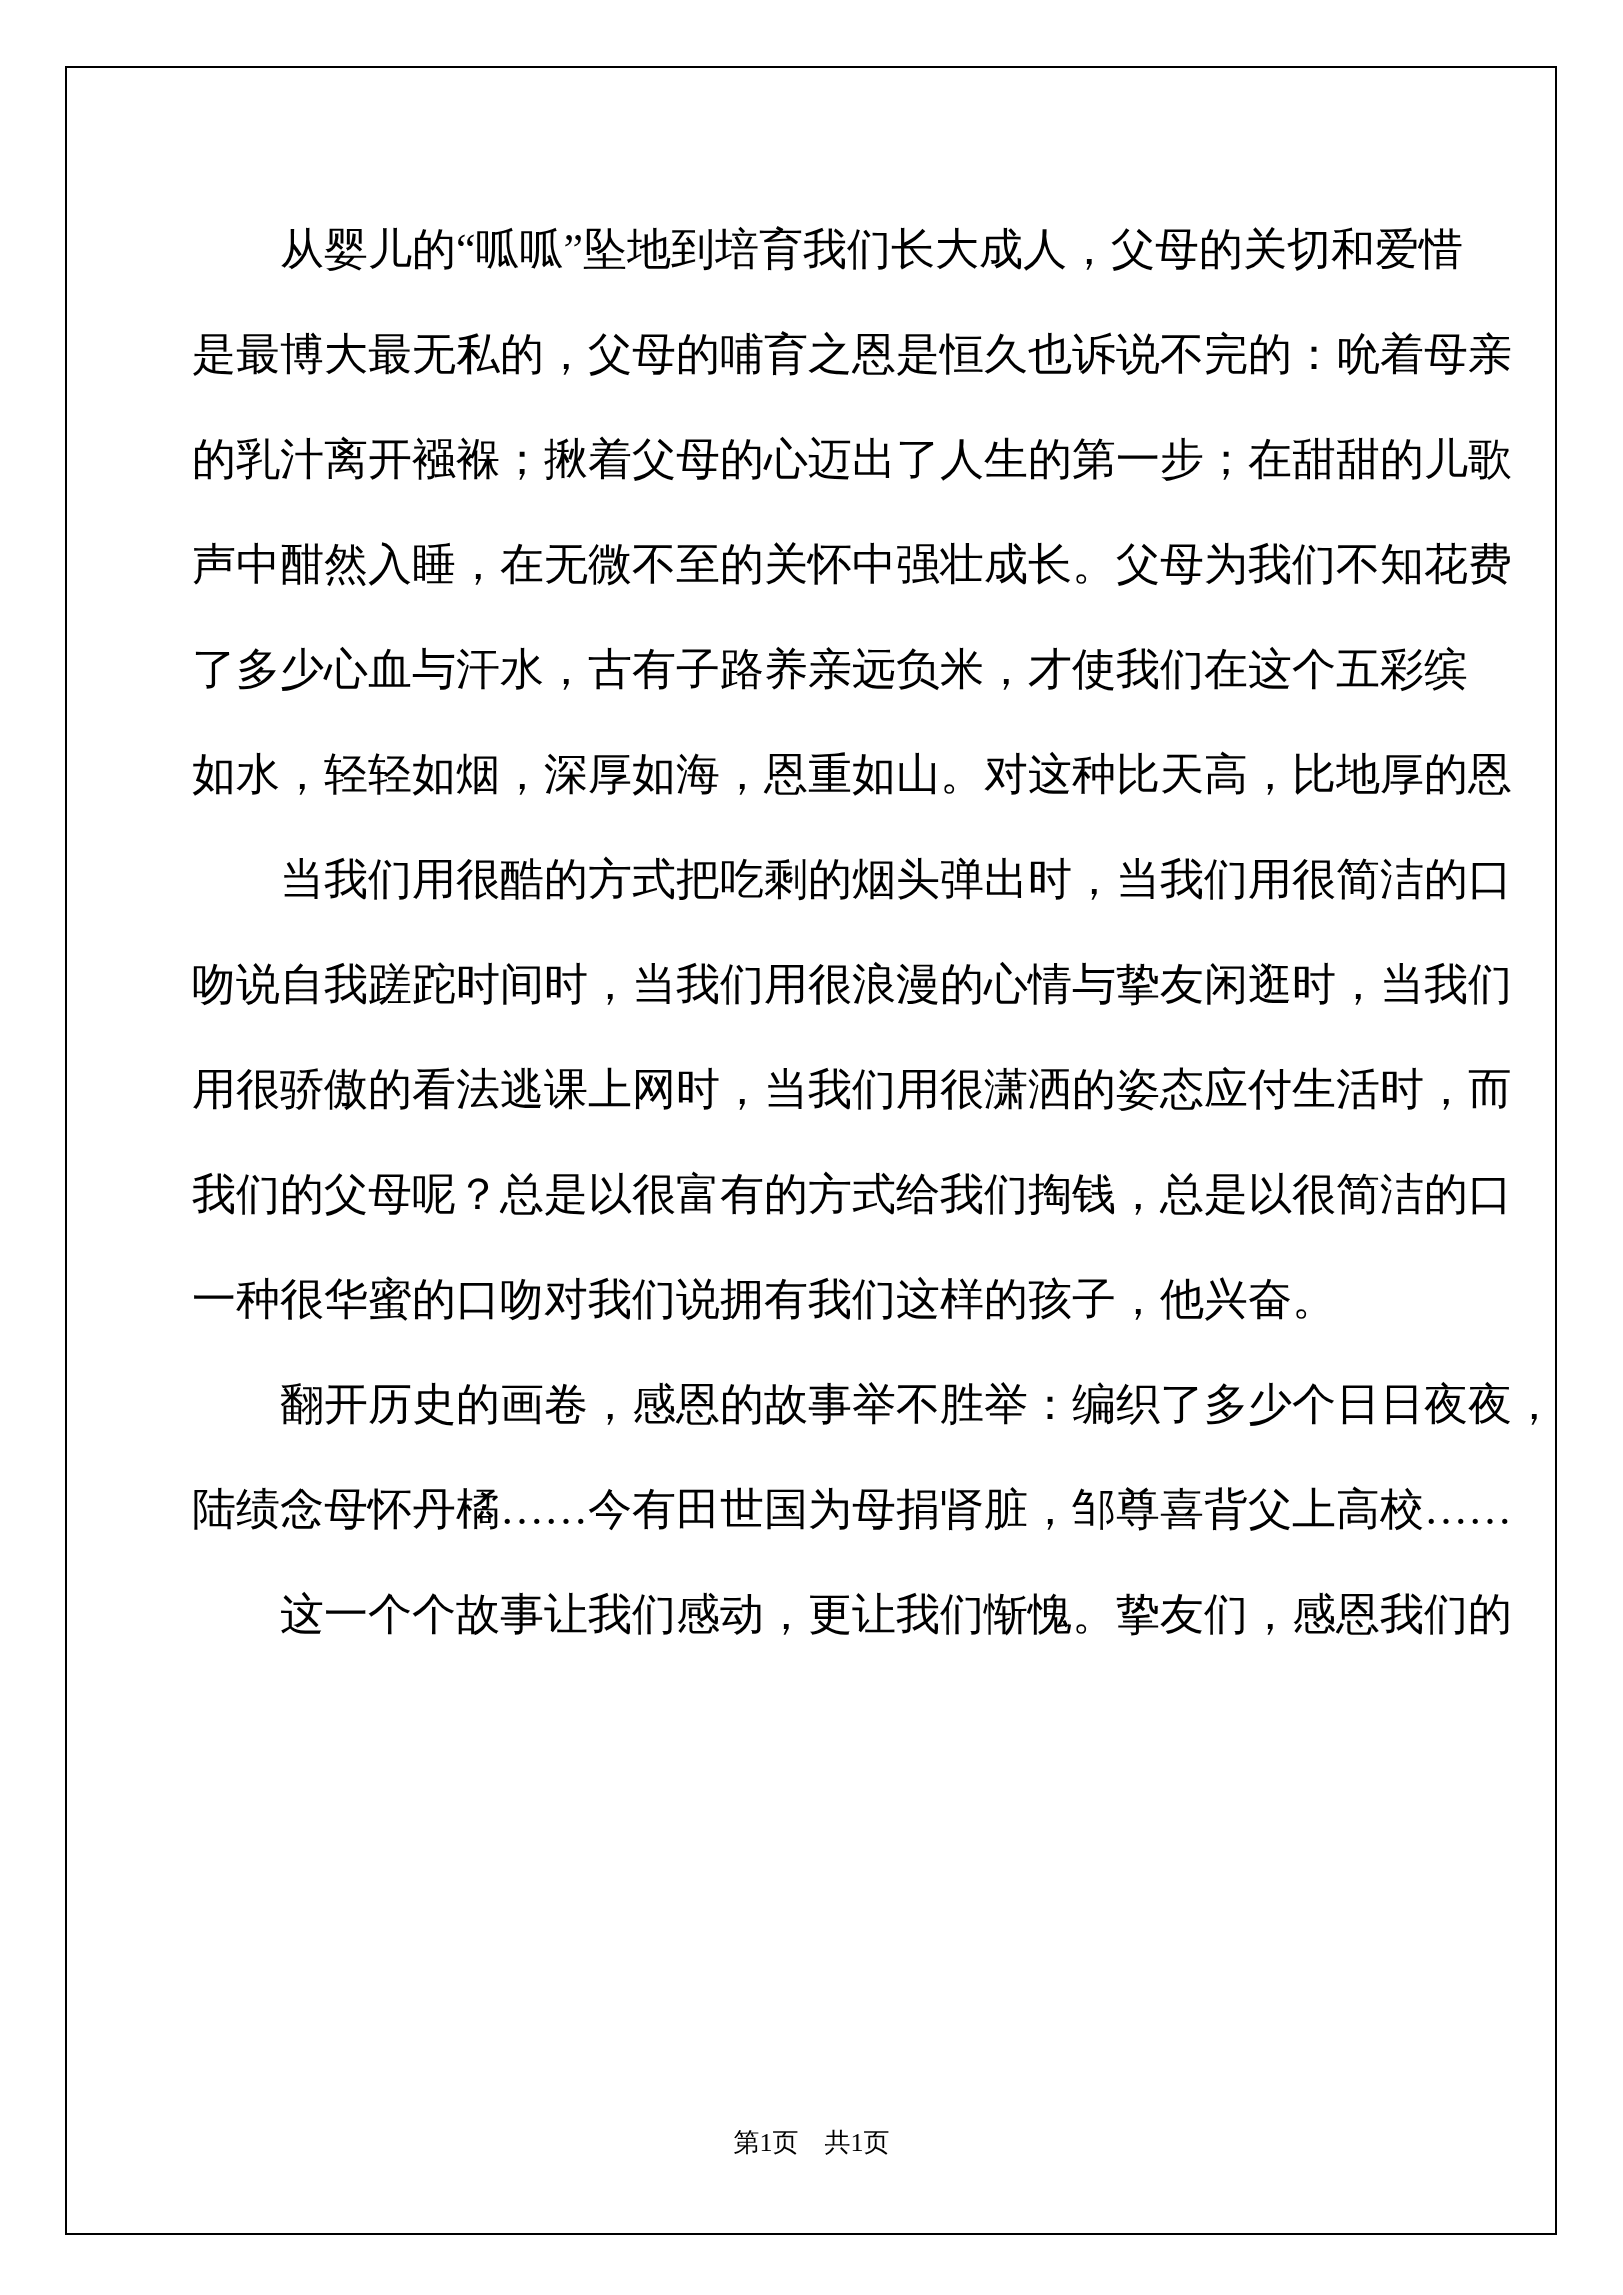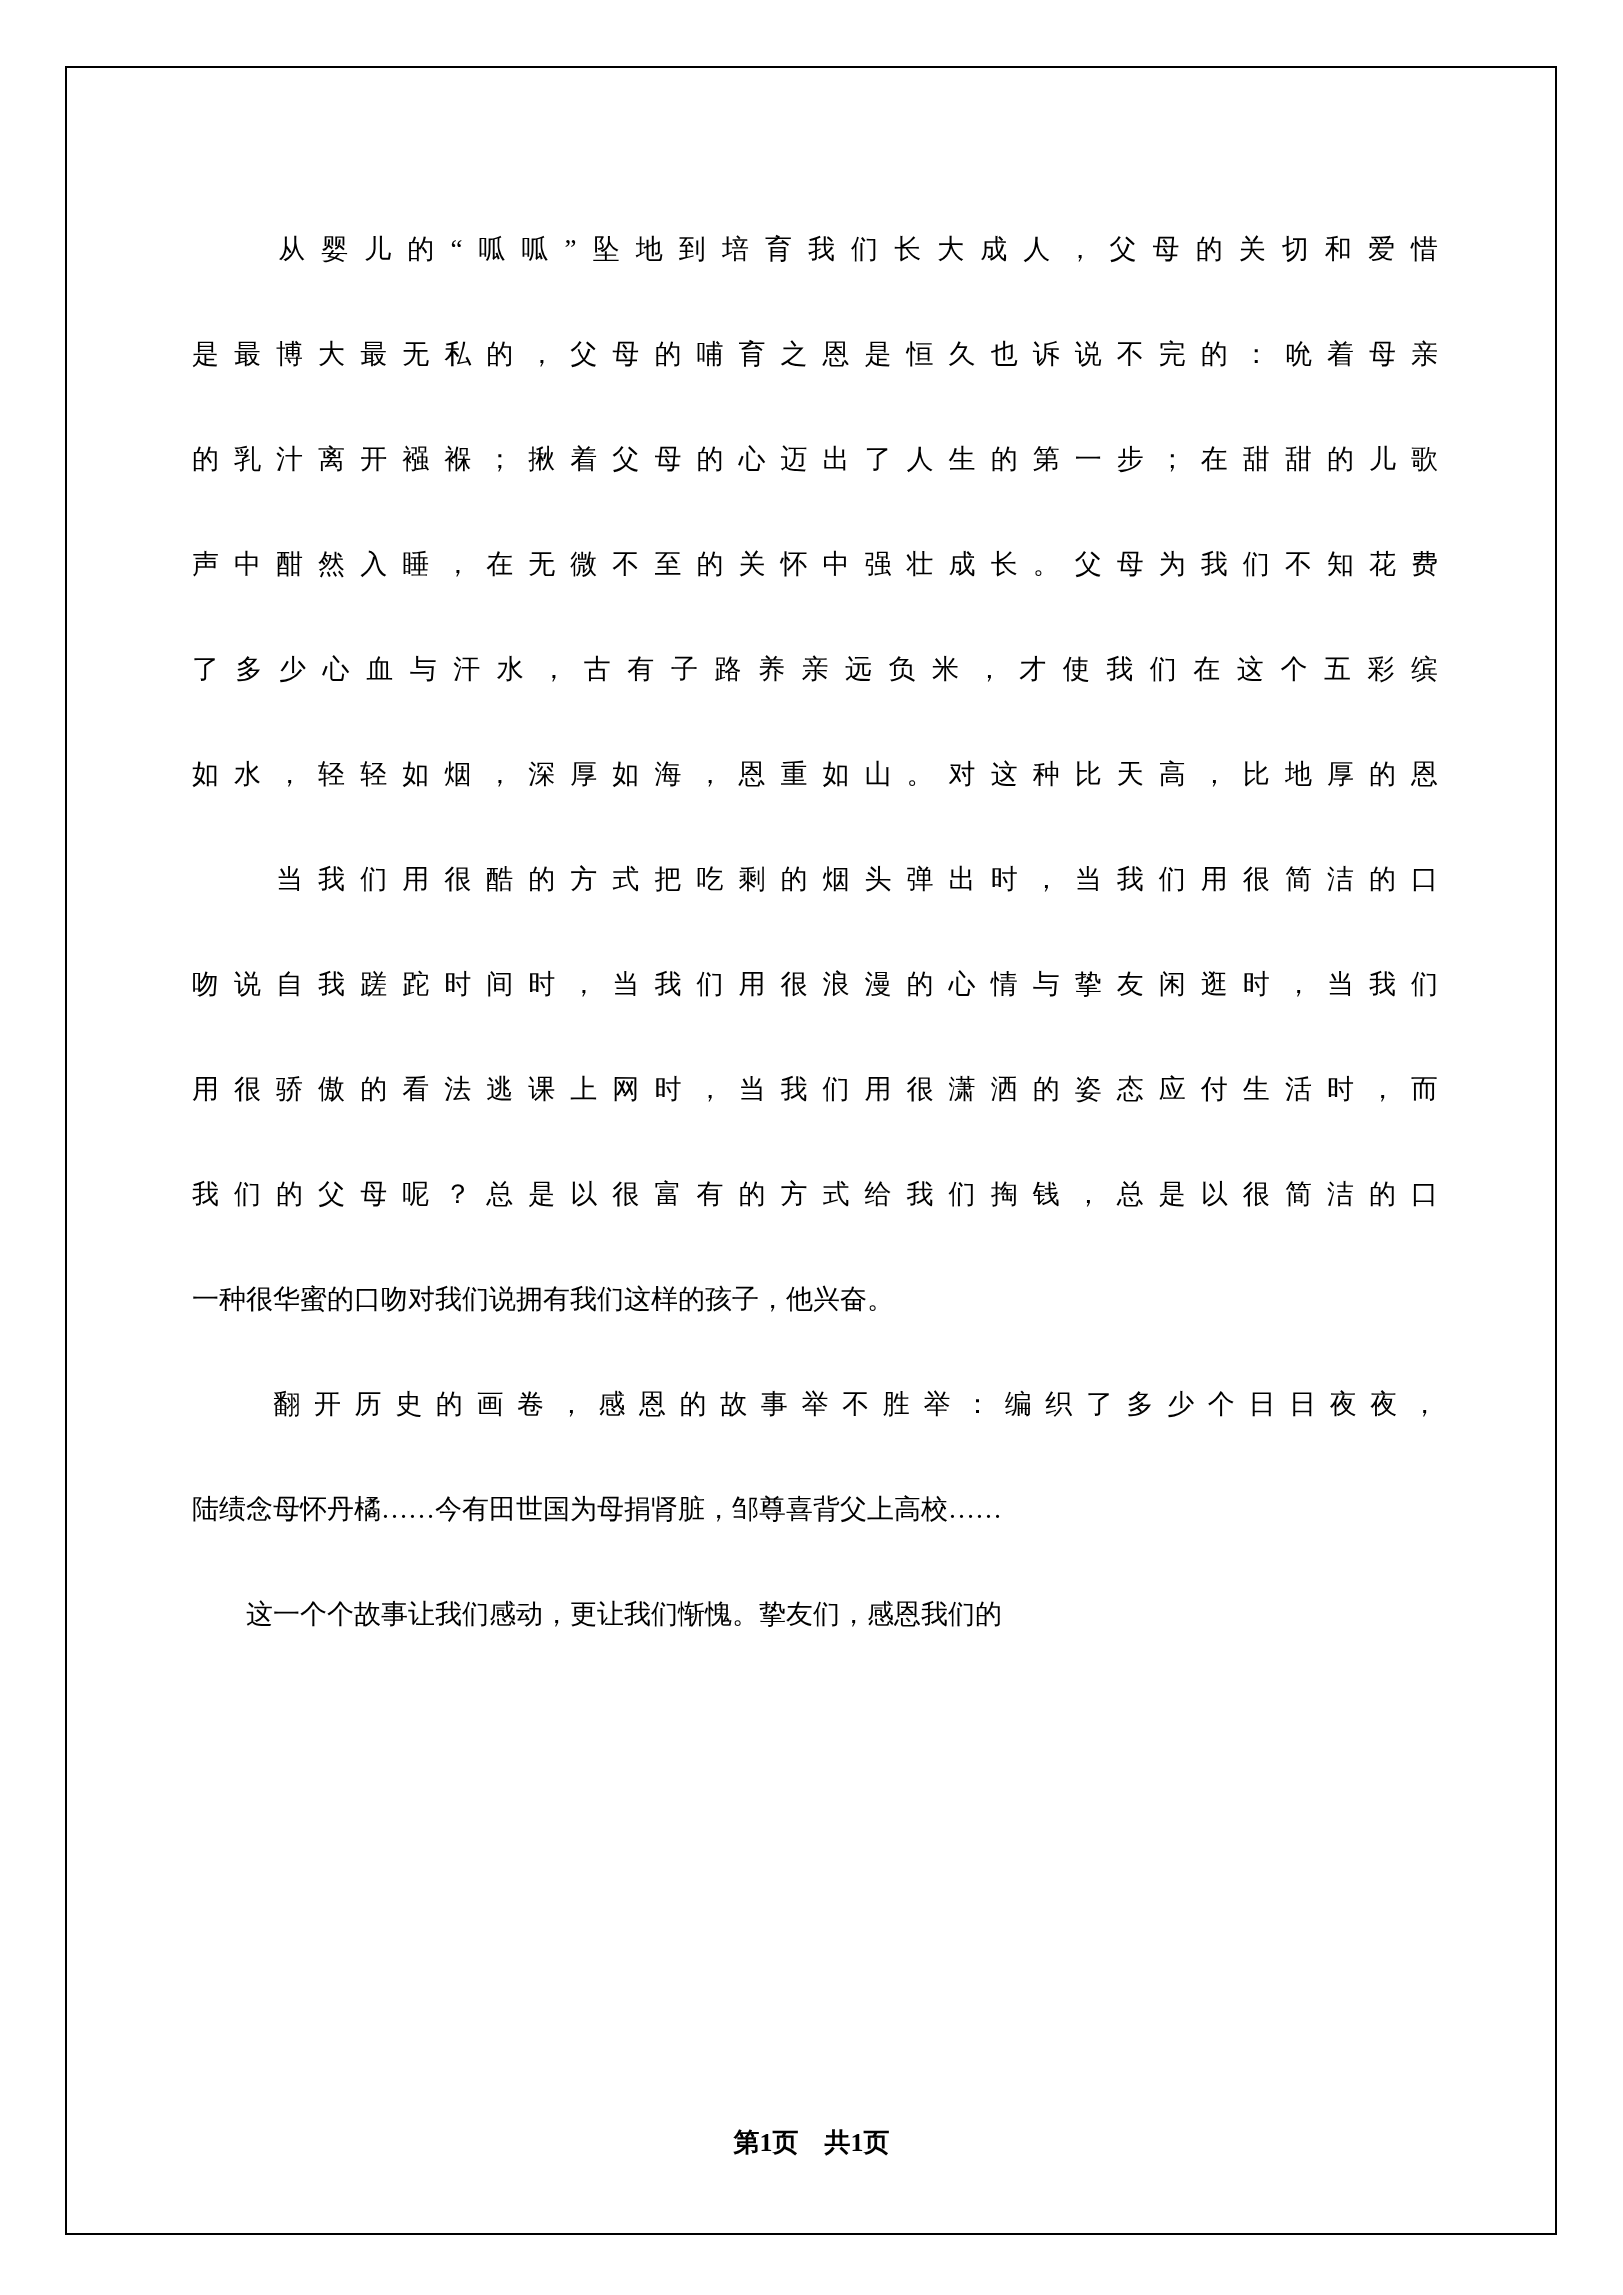--- a/index.html
+++ b/index.html
@@ -27,38 +27,37 @@
   }
   .content {
     position: absolute;
     left: 192px;
     top: 197px;
     width: 1246px;
   }
   .line {
     height: 105px;
     line-height: 105px;
-    font-size: 27px;
+    font-size: 44px;
     letter-spacing: 0;
     white-space: nowrap;
     text-align: justify;
     text-align-last: justify;
   }
   .line.para-last {
     text-align-last: left;
   }
   .footer {
     position: absolute;
     left: 0;
     top: 2125px;
     width: 100%;
     text-align: center;
     font-size: 26px;
     line-height: 35px;
-    font-weight: bold;
   }
 </style>
 </head>
 <body>
 
 <div class="page">
   <div class="page-border"></div>
   <div class="content" id="content">
       <div class="line">　　从婴儿的“呱呱”坠地到培育我们长大成人，父母的关切和爱惜</div>
       <div class="line">是最博大最无私的，父母的哺育之恩是恒久也诉说不完的：吮着母亲</div>

